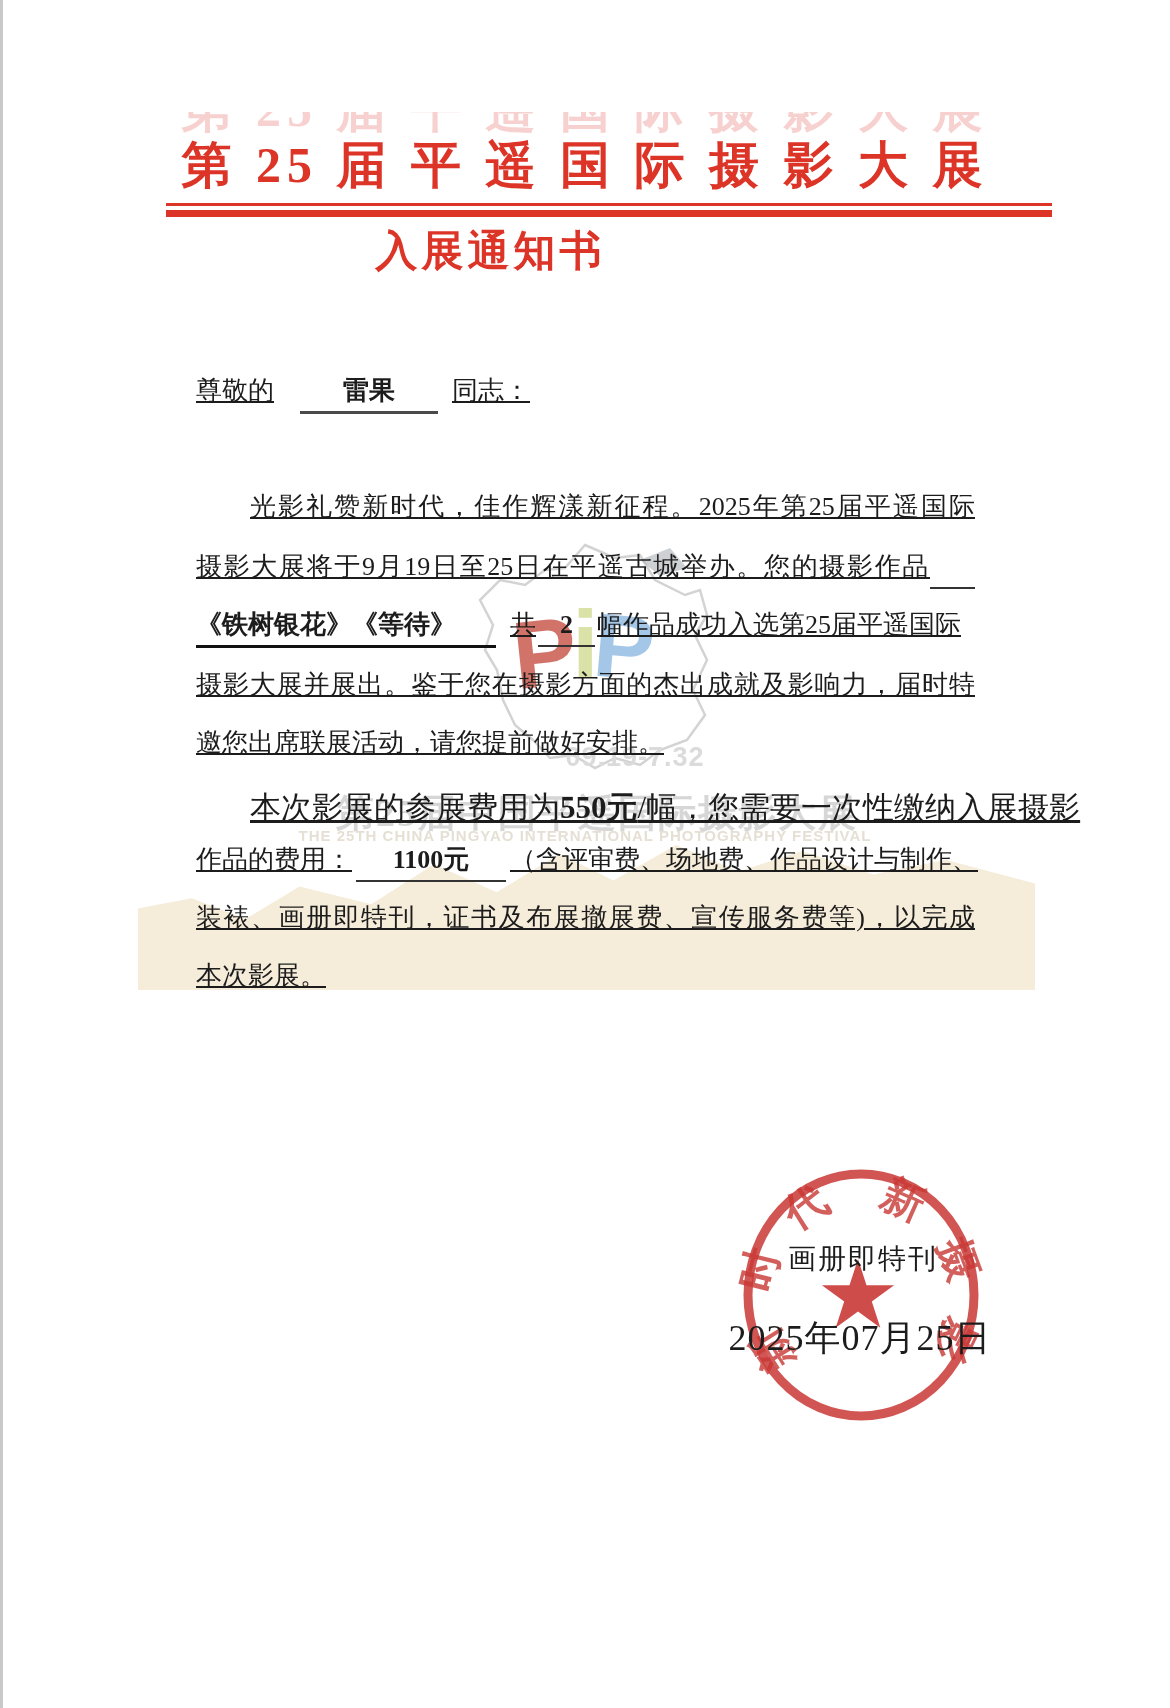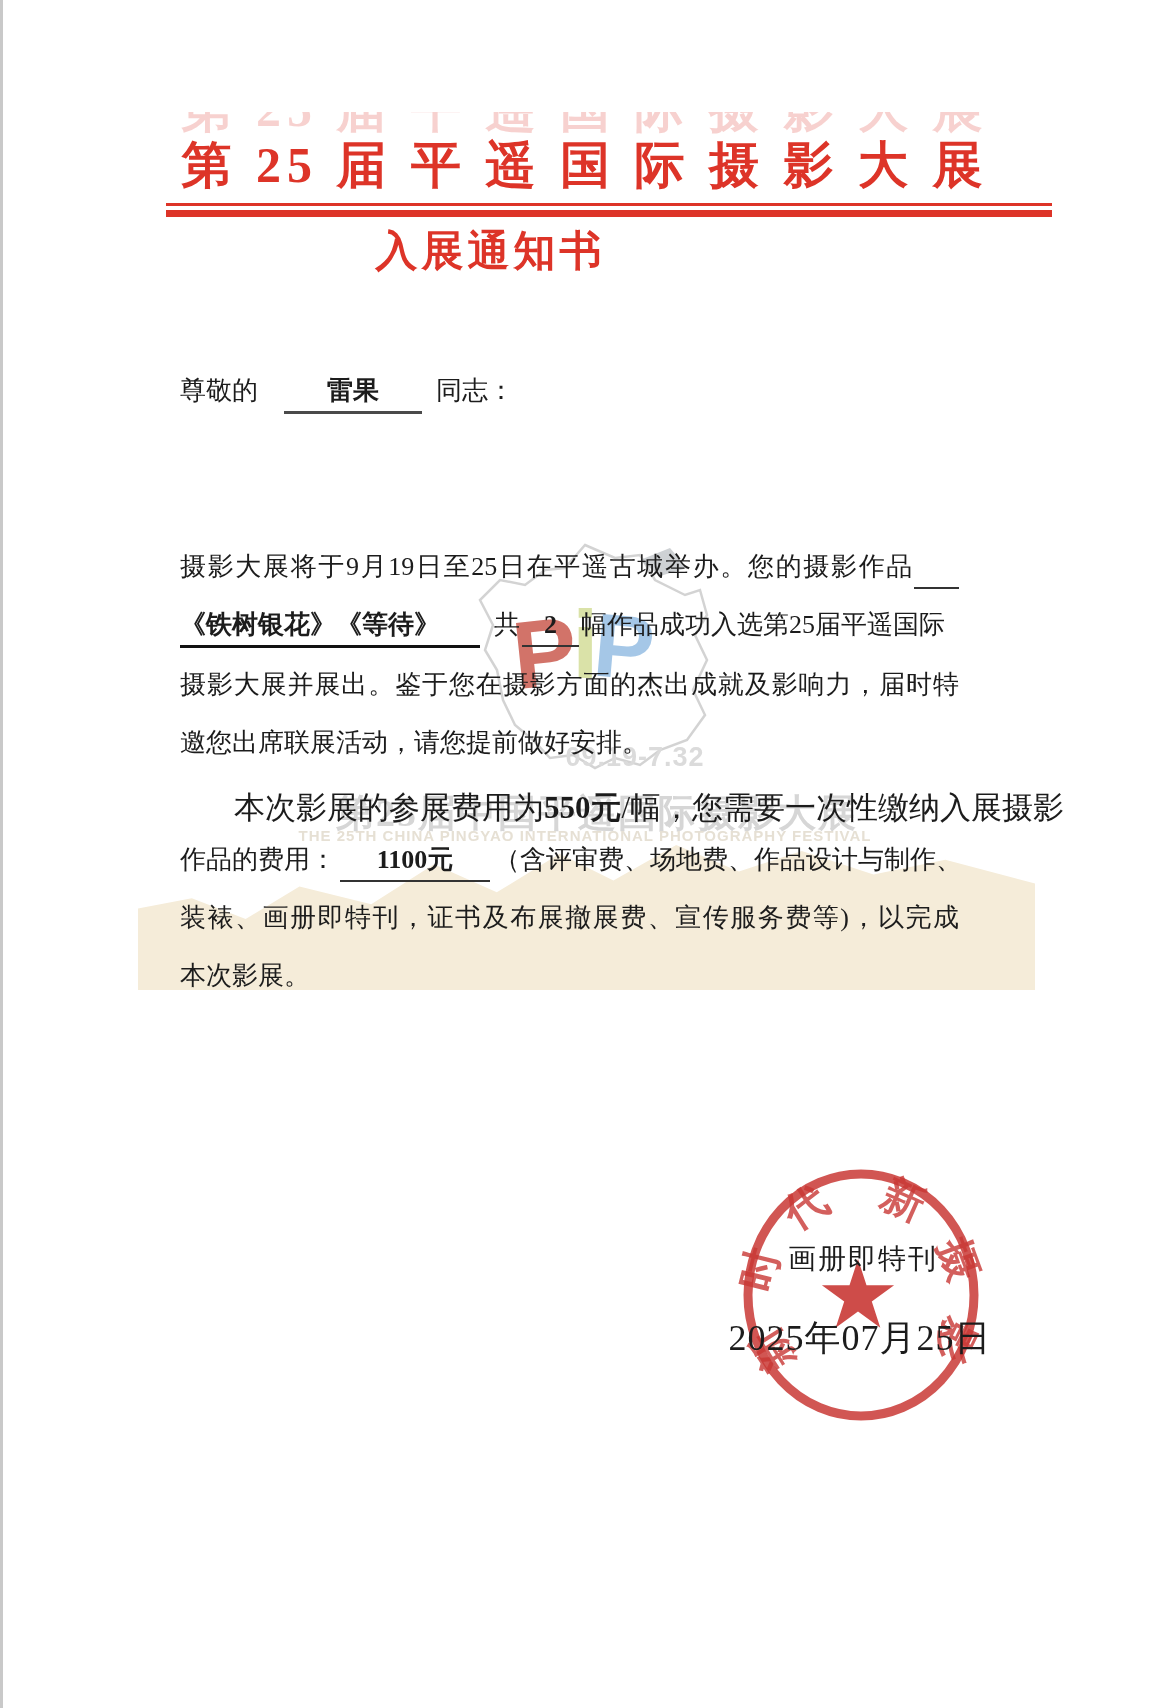--- a/index.html
+++ b/index.html
@@ -34,22 +34,22 @@
   .logo-p2{left:594px;top:596px;font-size:90px;color:#7fb0dd;opacity:.7;transform:rotate(5deg);}
   .wm-dates{left:525px;top:742px;width:220px;text-align:center;font-size:27px;font-weight:bold;
             color:#dbdbdb;letter-spacing:1px;font-family:"Liberation Sans","DejaVu Sans",sans-serif;}
   .wm-festival-cn{left:336px;top:788px;font-size:38px;font-weight:bold;color:#d6d6d6;
                   letter-spacing:2px;white-space:nowrap;}
   .wm-festival-en{left:285px;top:827px;width:600px;text-align:center;font-size:15px;font-weight:bold;
                   color:#e6e0d4;letter-spacing:1px;white-space:nowrap;
                   font-family:"Liberation Sans","DejaVu Sans",sans-serif;}
 
   
-  .line{position:absolute;left:180px;width:779px;height:40px;line-height:40px;font-size:26px;
-        z-index:2;white-space:nowrap;}
+  .line{position:absolute;left:196px;width:779px;height:40px;line-height:40px;font-size:26px;
+        z-index:2;white-space:nowrap;text-decoration:underline;}
   .just{white-space:normal;text-align:justify;text-align-last:justify;}
   .indent{padding-left:54px;width:725px;}
   .tight{font-size:31px;}
   .b{font-weight:bold;}
   .ul-name{display:inline-block;width:138px;margin-left:26px;text-align:center;
            border-bottom:3px solid #4a4a4a;font-weight:bold;}
   .ul-tail{display:inline-block;width:45px;border-bottom:2px solid #333;}
   .seg-titles{display:inline-block;font-weight:bold;border-bottom:3px solid #111;
               padding-right:40px;}
   .seg-count{display:inline-block;width:57px;margin:0 2px;text-align:center;font-weight:bold;
@@ -93,20 +93,21 @@
   <span class="logo-letter logo-i">i</span>
   <span class="logo-letter logo-p2">P</span>
   <div class="wm wm-dates">09.19-7.32</div>
   <div class="wm wm-festival-cn">第25届中国平遥国际摄影大展</div>
   <div class="wm wm-festival-en">THE 25TH CHINA PINGYAO INTERNATIONAL PHOTOGRAPHY FESTIVAL</div>
 
   <div class="line" style="top:371px;">
     <span>尊敬的</span><span class="ul-name">雷果</span><span class="gap14"></span><span>同志：</span>
   </div>
 
+  <div class="line just indent" style="top:487px;">光影礼赞新时代，佳作辉漾新征程。2025年第25届平遥国际</div>
   <div class="line just" style="top:547px;">
     <span>摄影大展将于9月19日至25日在平遥古城举办。您的摄影作品</span><span class="ul-tail">&nbsp;</span>
   </div>
   <div class="line" style="top:605px;">
     <span class="seg-titles">《铁树银花》《等待》</span><span class="gap14"></span><span>共</span><span class="seg-count">2</span><span>幅作品成功入选第25届平遥国际</span>
   </div>
   <div class="line just" style="top:665px;">摄影大展并展出。鉴于您在摄影方面的杰出成就及影响力，届时特</div>
   <div class="line" style="top:723px;">邀您出席联展活动，请您提前做好安排。</div>
 
   <div class="line indent tight" style="top:788px;">

